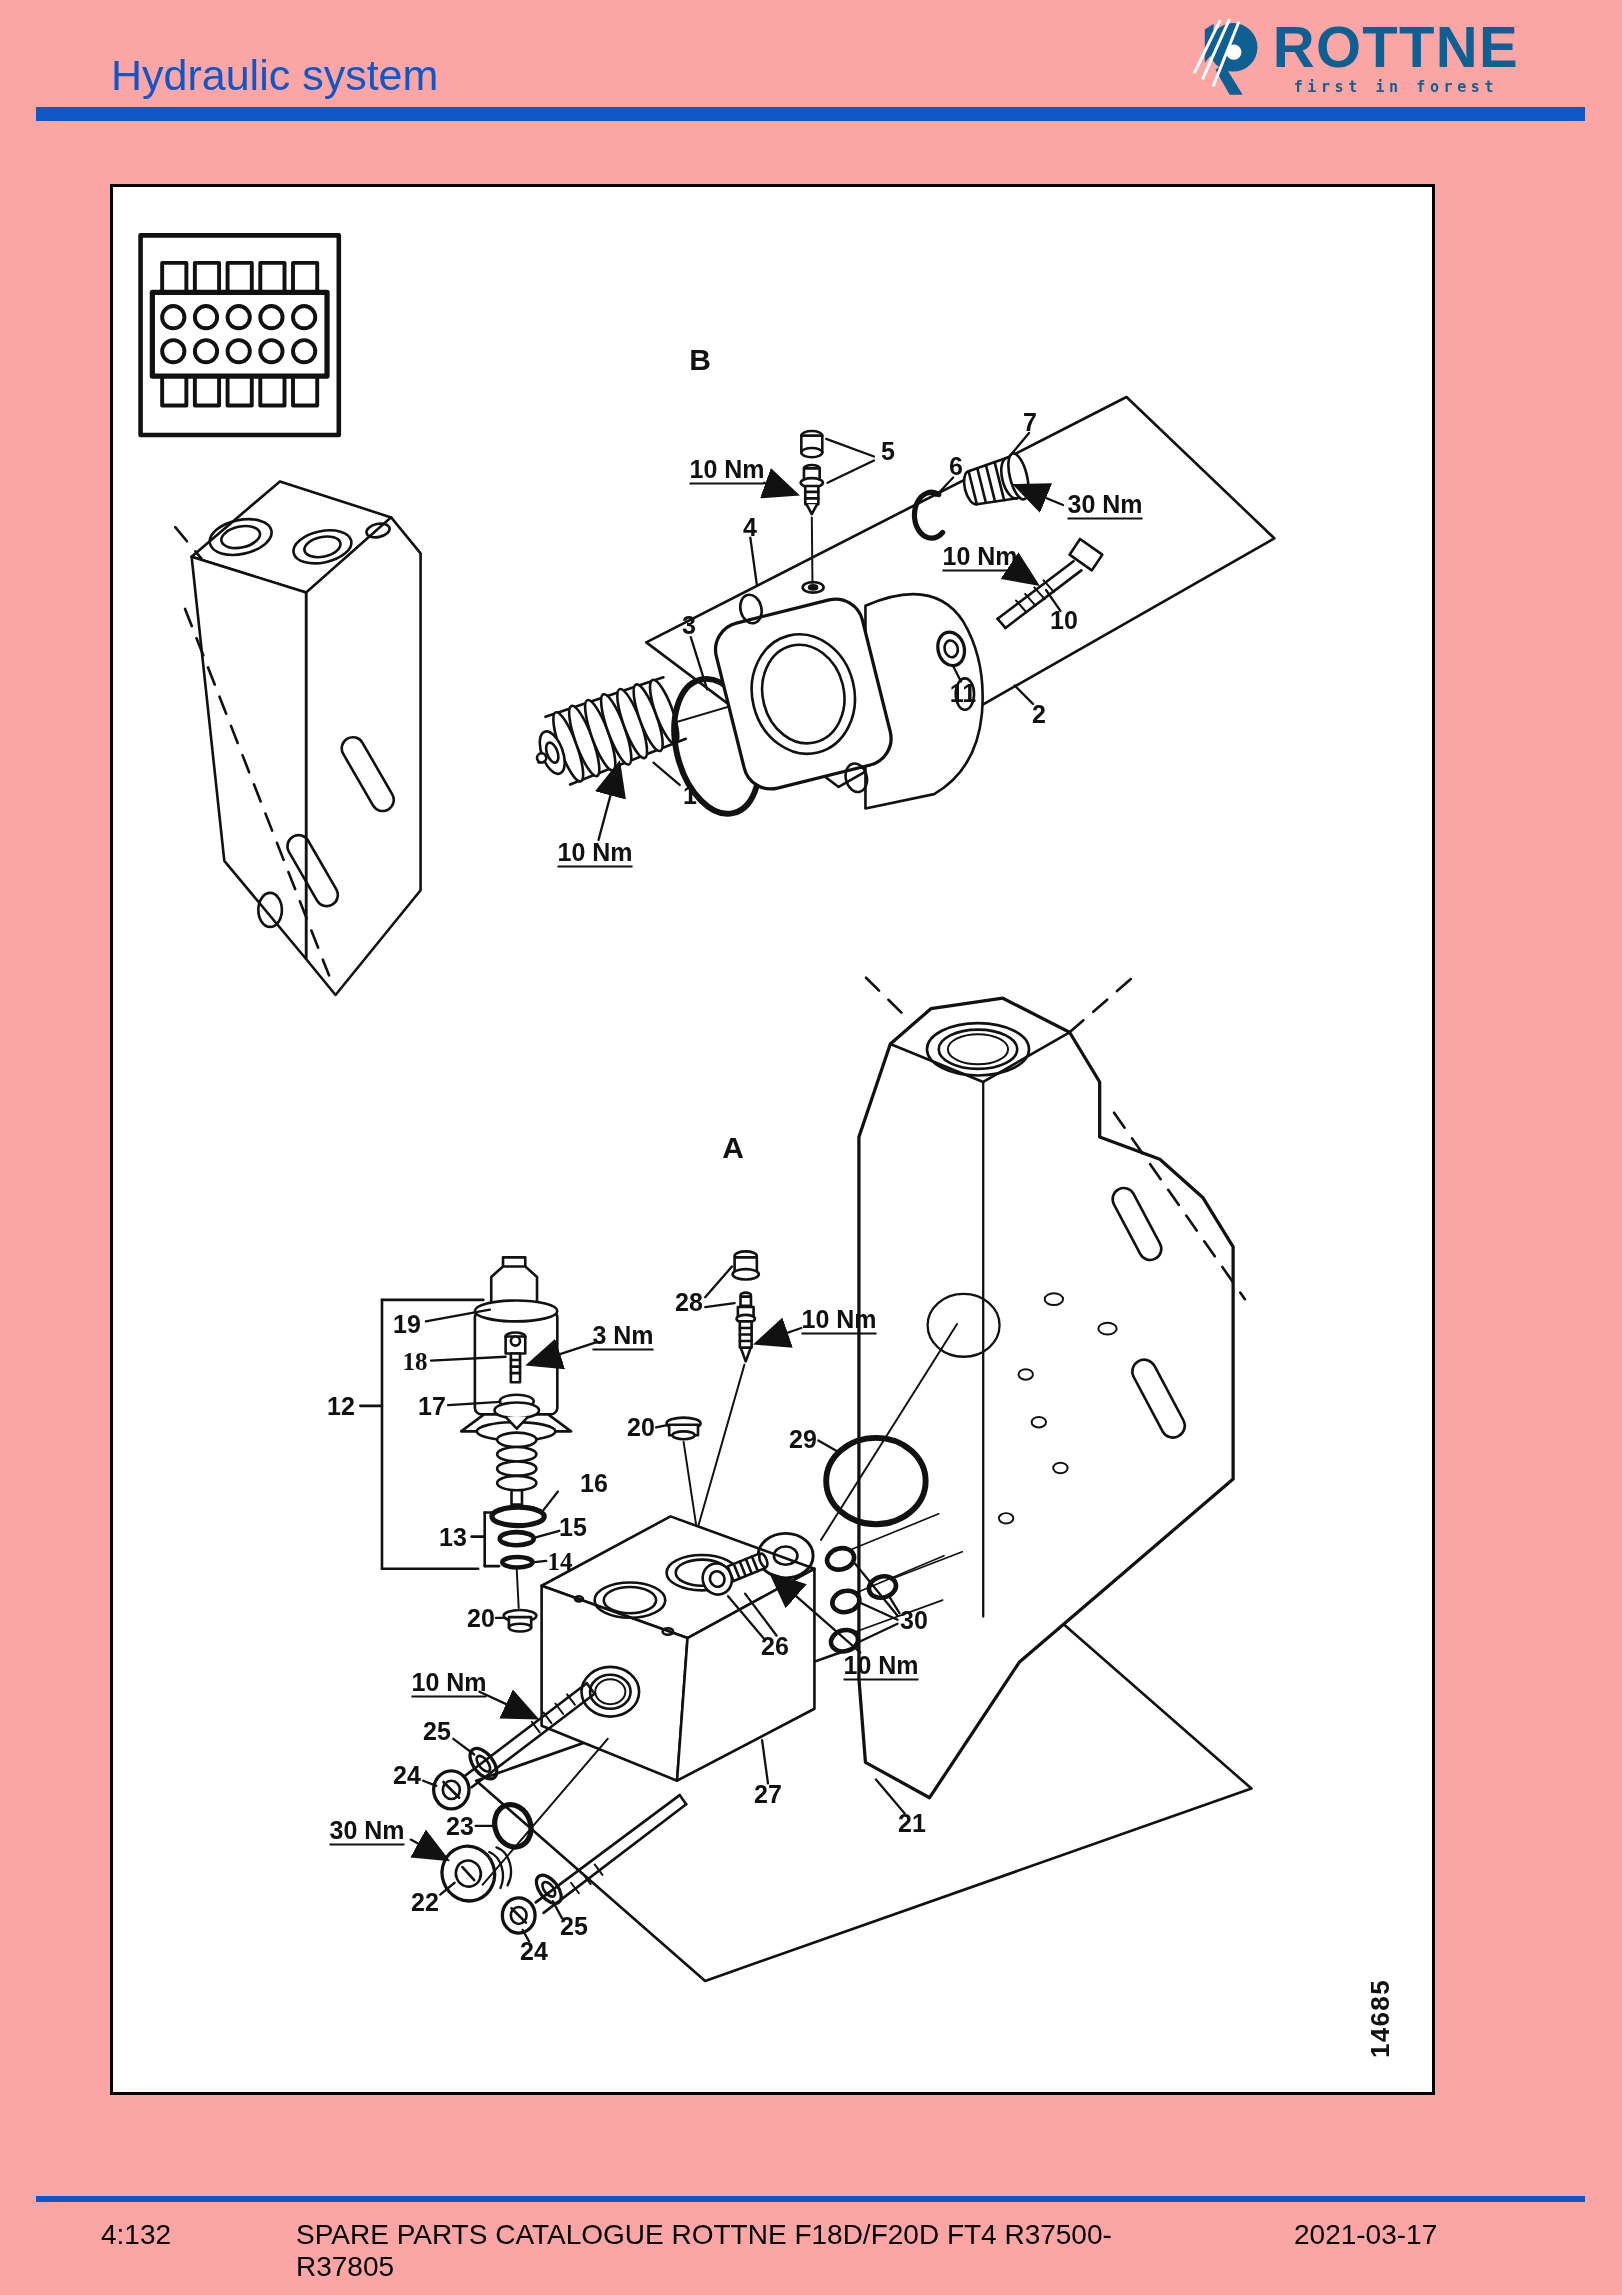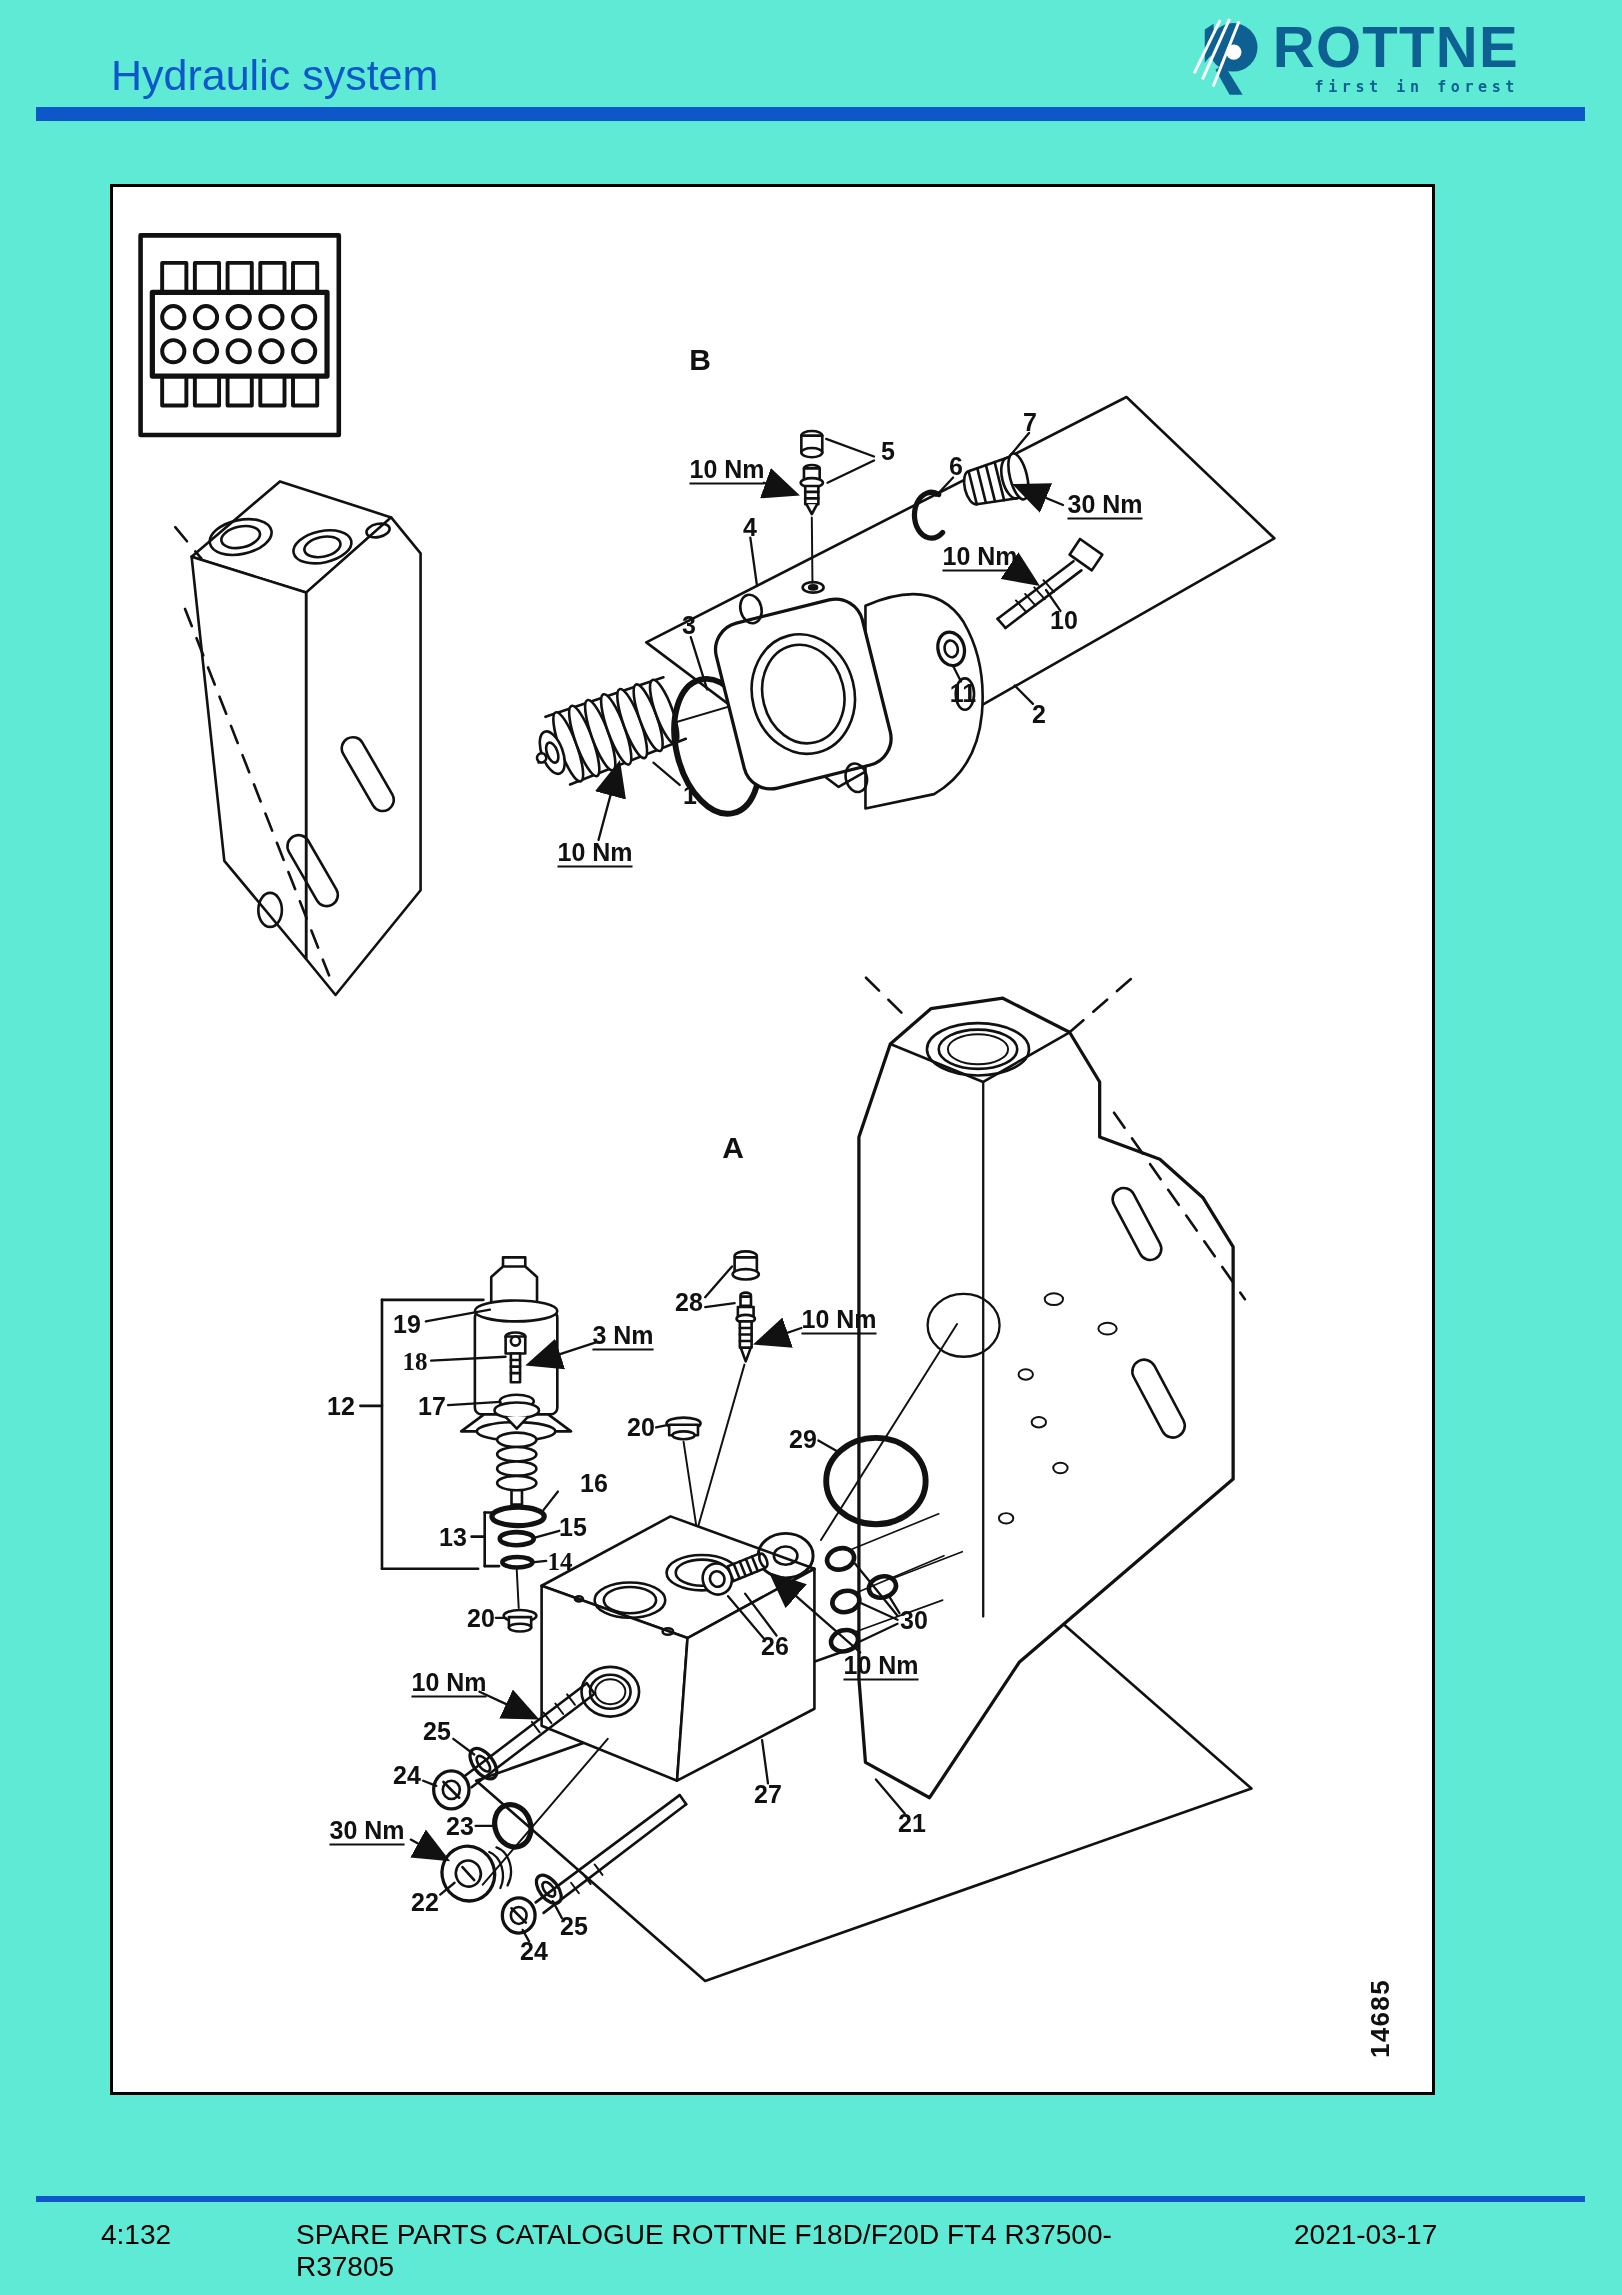--- a/index.html
+++ b/index.html
@@ -1,23 +1,23 @@
 <!DOCTYPE html>
 <html style="font-size:10.5px"><head>
 <meta charset="utf-8">
 <style>
   html,body{margin:0;padding:0;background:#888;}
-  .page{position:relative;width:1622px;height:2295px;background:#5eead4;overflow:hidden;
+  .page{position:relative;width:1622px;height:2295px;background:#fca5a5;overflow:hidden;
         font-family:"Liberation Sans",sans-serif;}
   
   .title{position:absolute;left:111px;top:51px;font-size:43px;font-weight:400;color:#0d57c9;}
   .accent-bar{position:absolute;left:36px;top:107px;width:1549px;height:14.4px;background:#0d57c9;}
   .logo{position:absolute;top:18.3px;right:103px;display:flex;align-items:flex-start;}
   .logo-mark{width:77px;height:80px;margin-right:9.2px;}
-  .logo-text{display:flex;flex-direction:column;align-items:flex-end;}
+  .logo-text{display:flex;flex-direction:column;align-items:center;}
   .logo-brand{font-size:58px;font-weight:800;letter-spacing:1.3px;color:#0e6093;line-height:1.0;}
   .logo-tagline{font-family:"DejaVu Sans Mono",monospace;font-size:15px;font-weight:700;
                 letter-spacing:4.6px;color:#0e6093;margin-top:1.3px;}
   
   .diagram-box{position:absolute;left:110px;top:184px;width:1325px;height:1911px;
                border:3.3px solid #000;box-sizing:border-box;background:#fff;}
   .diagram-box svg{position:absolute;left:0;top:0;}
   .labels{position:absolute;left:0;top:0;width:100%;height:100%;}
   .plabel{position:absolute;transform:translate(-50%,-50%);font-size:25px;font-weight:700;
           color:#111;white-space:nowrap;line-height:1;}

